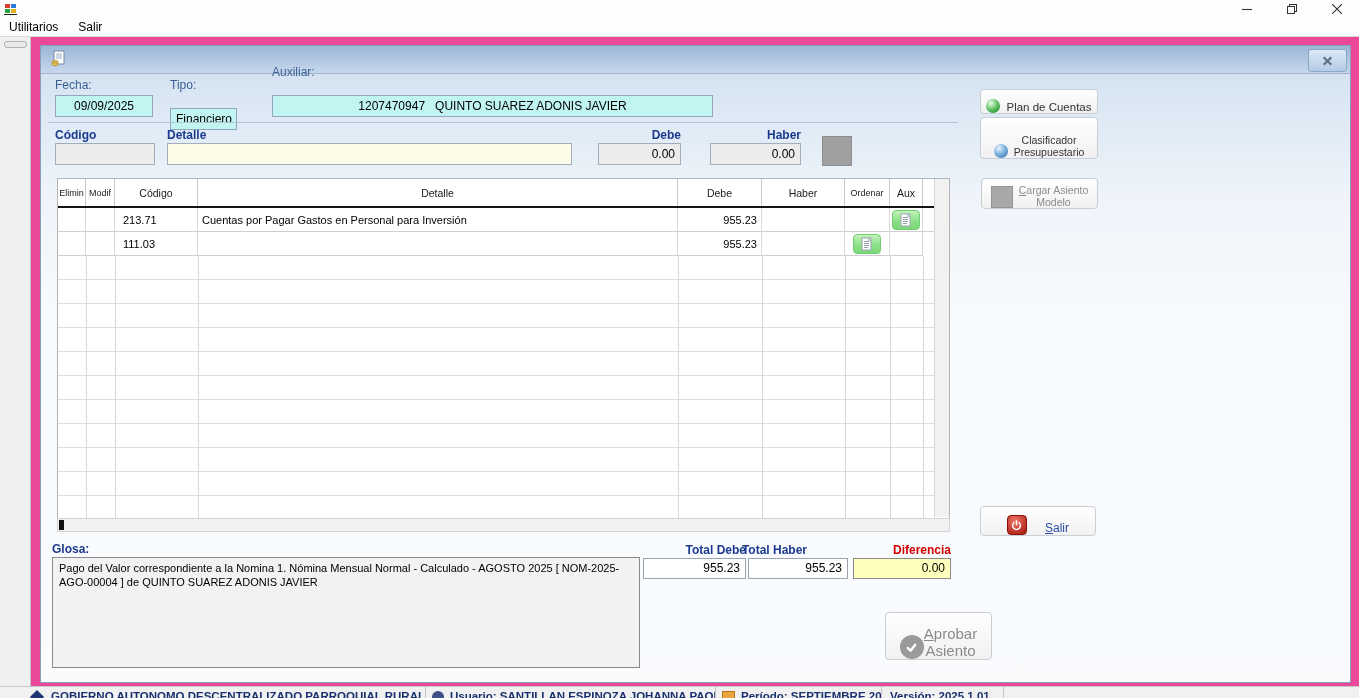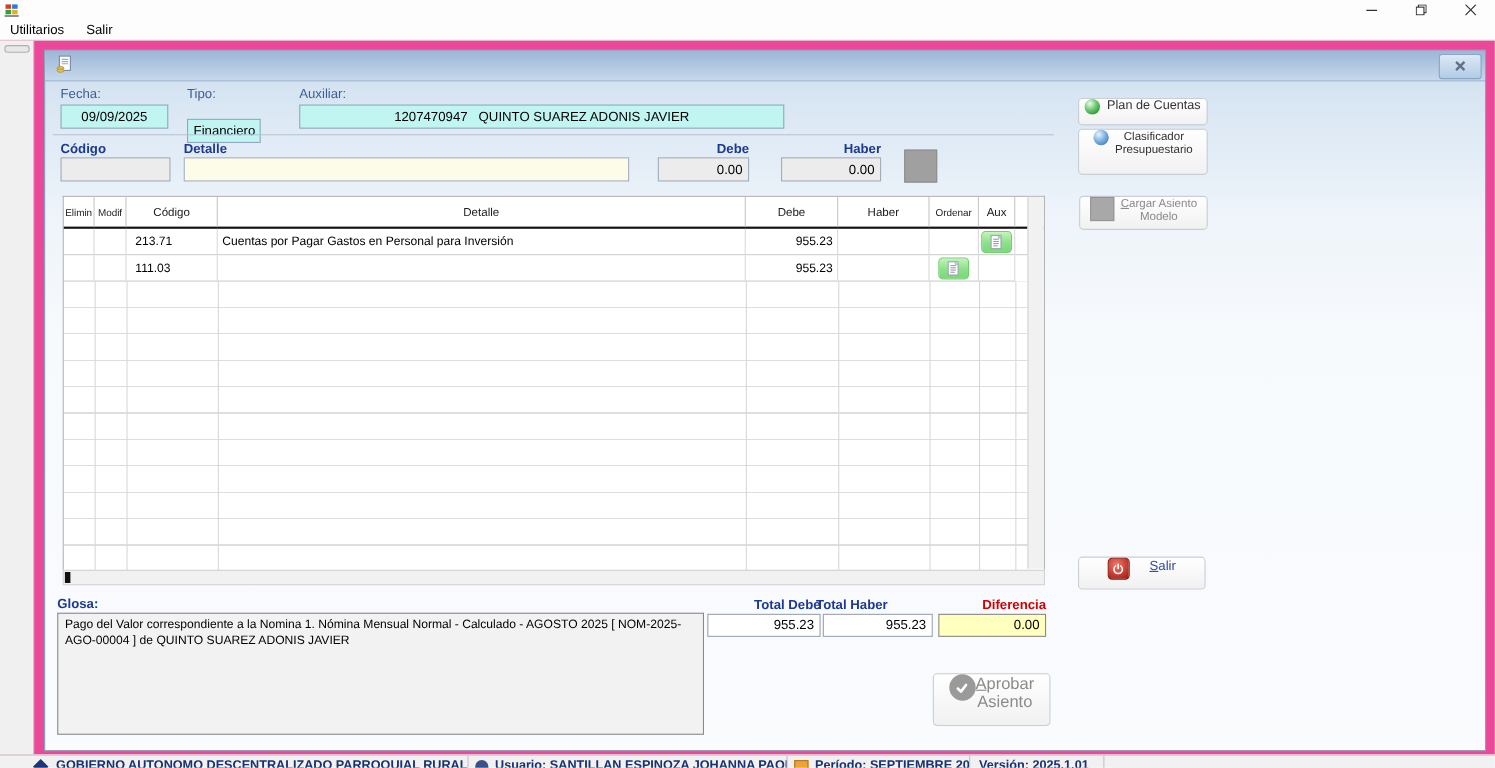--- a/index.html
+++ b/index.html
@@ -80,21 +80,21 @@
     background-size:1px 100%,1px 100%,1px 100%,1px 100%,1px 100%,1px 100%,1px 100%,1px 100%,100% 100%;
     background-position:28px 0,57px 0,140px 0,620px 0,704px 0,787px 0,832px 0,865px 0,0 0;}
   .vscroll{position:absolute;right:0;top:0;width:14px;height:338px;background:#f1f1f1;
            border-left:1px solid #d4d4d4;}
   .hscroll{position:absolute;left:16px;top:472px;width:893px;height:14px;background:#f1f1f1;
            border:1px solid #d4d4d4;box-sizing:border-box;}
   .hthumb{position:absolute;left:1px;top:1px;width:5px;height:10px;background:#111;}
 
   
   .btn{position:absolute;background:linear-gradient(180deg,#ffffff,#f1f1f1);
-       border:1px solid #c9ced4;border-radius:4px;display:flex;align-items:flex-start;
+       border:1px solid #c9ced4;border-radius:4px;display:flex;align-items:flex-end;
        justify-content:center;gap:6px;box-sizing:border-box;cursor:default;}
   .btn .cap{font-size:11.5px;color:#333;}
   .cap2{display:flex;flex-direction:column;align-items:center;line-height:12px;font-size:10.5px;color:#333;}
   .disabledtxt{color:#8b8b8b !important;}
   .navytxt{color:#2b4ba5 !important;}
   .u{text-decoration:underline;}
   .sphere{width:14px;height:14px;border-radius:50%;}
   .sphere.green{background:radial-gradient(circle at 35% 30%,#eafceb,#69c76d 45%,#2f9a39 78%,#1d7a28);}
   .sphere.blue{background:radial-gradient(circle at 35% 30%,#eaf3fc,#7fb3e0 45%,#4a86c0 78%,#33659c);}
   .graychip{width:20px;height:20px;background:#a8a8a8;border:1px solid #949494;}
@@ -106,21 +106,21 @@
 
   
   .glosabox{position:absolute;left:11px;top:511px;width:588px;height:111px;background:#f2f2f2;
             border:1px solid #8a8a8a;box-sizing:border-box;font-size:11px;line-height:14px;
             padding:3px 6px;color:#000;}
   .totlabel{position:absolute;font-size:12px;font-weight:bold;color:#1b3a8f;text-align:right;}
   .red{color:#d40000 !important;}
   .totfield{position:absolute;height:21px;border:1px solid #9aa4b0;background:#fff;font-size:12px;
             line-height:19px;text-align:right;padding:0 5px;box-sizing:border-box;}
   .diffield{background:#ffffbe;border-color:#8a8a8a;}
-  .aprobar{left:807px;top:566px;width:107px;height:48px;gap:0;}
+  .aprobar{left:844px;top:566px;width:107px;height:48px;gap:0;}
   .aprobar .cap2{font-size:15px;line-height:17px;}
 
   
   .statusbar{position:absolute;left:0;top:686px;width:1359px;height:26px;background:#f1f1f1;
              border-top:1px solid #c8c8c8;display:flex;font-weight:bold;font-size:11.5px;
              color:#19306f;}
   .stsec{display:flex;align-items:flex-start;border-right:1px solid #c4c4c4;box-sizing:border-box;
          padding-top:3px;white-space:nowrap;overflow:hidden;gap:6px;}
   .s1{width:426px;padding-left:32px;}
   .s2{width:290px;padding-left:6px;}
@@ -191,21 +191,21 @@
           <span>
             <svg width="11" height="10" viewBox="0 0 10 10">
                 <path d="M1.2 1.2l7.6 7.6M8.8 1.2L1.2 8.8" stroke="#5f7287" stroke-width="2.2"></path>
               </svg>
           </span>
         </div>
       </div>
 
       <div class="lblblue" style="left:14px;top:32px;">Fecha:</div>
       <div class="lblblue" style="left:129px;top:32px;">Tipo:</div>
-      <div class="lblblue" style="left:231px;top:32px;">Auxiliar:</div>
+      <div class="lblblue" style="left:231px;top:19px;">Auxiliar:</div>
       <div class="field cyan" style="left:14px;top:49px;width:98px;">09/09/2025</div>
       <div class="field cyan" style="left:129px;top:62px;width:67px;">Financiero</div>
       <div class="field cyan" style="left:231px;top:49px;width:441px;">1207470947   QUINTO SUAREZ ADONIS JAVIER</div>
 
       <div class="sep"></div>
 
       <div class="lblnavy" style="left:14px;top:82px;">Código</div>
       <div class="lblnavy" style="left:126px;top:82px;">Detalle</div>
       <div class="lblnavy num" style="left:557px;top:82px;width:83px;">Debe</div>
       <div class="lblnavy num" style="left:669px;top:82px;width:91px;">Haber</div>

